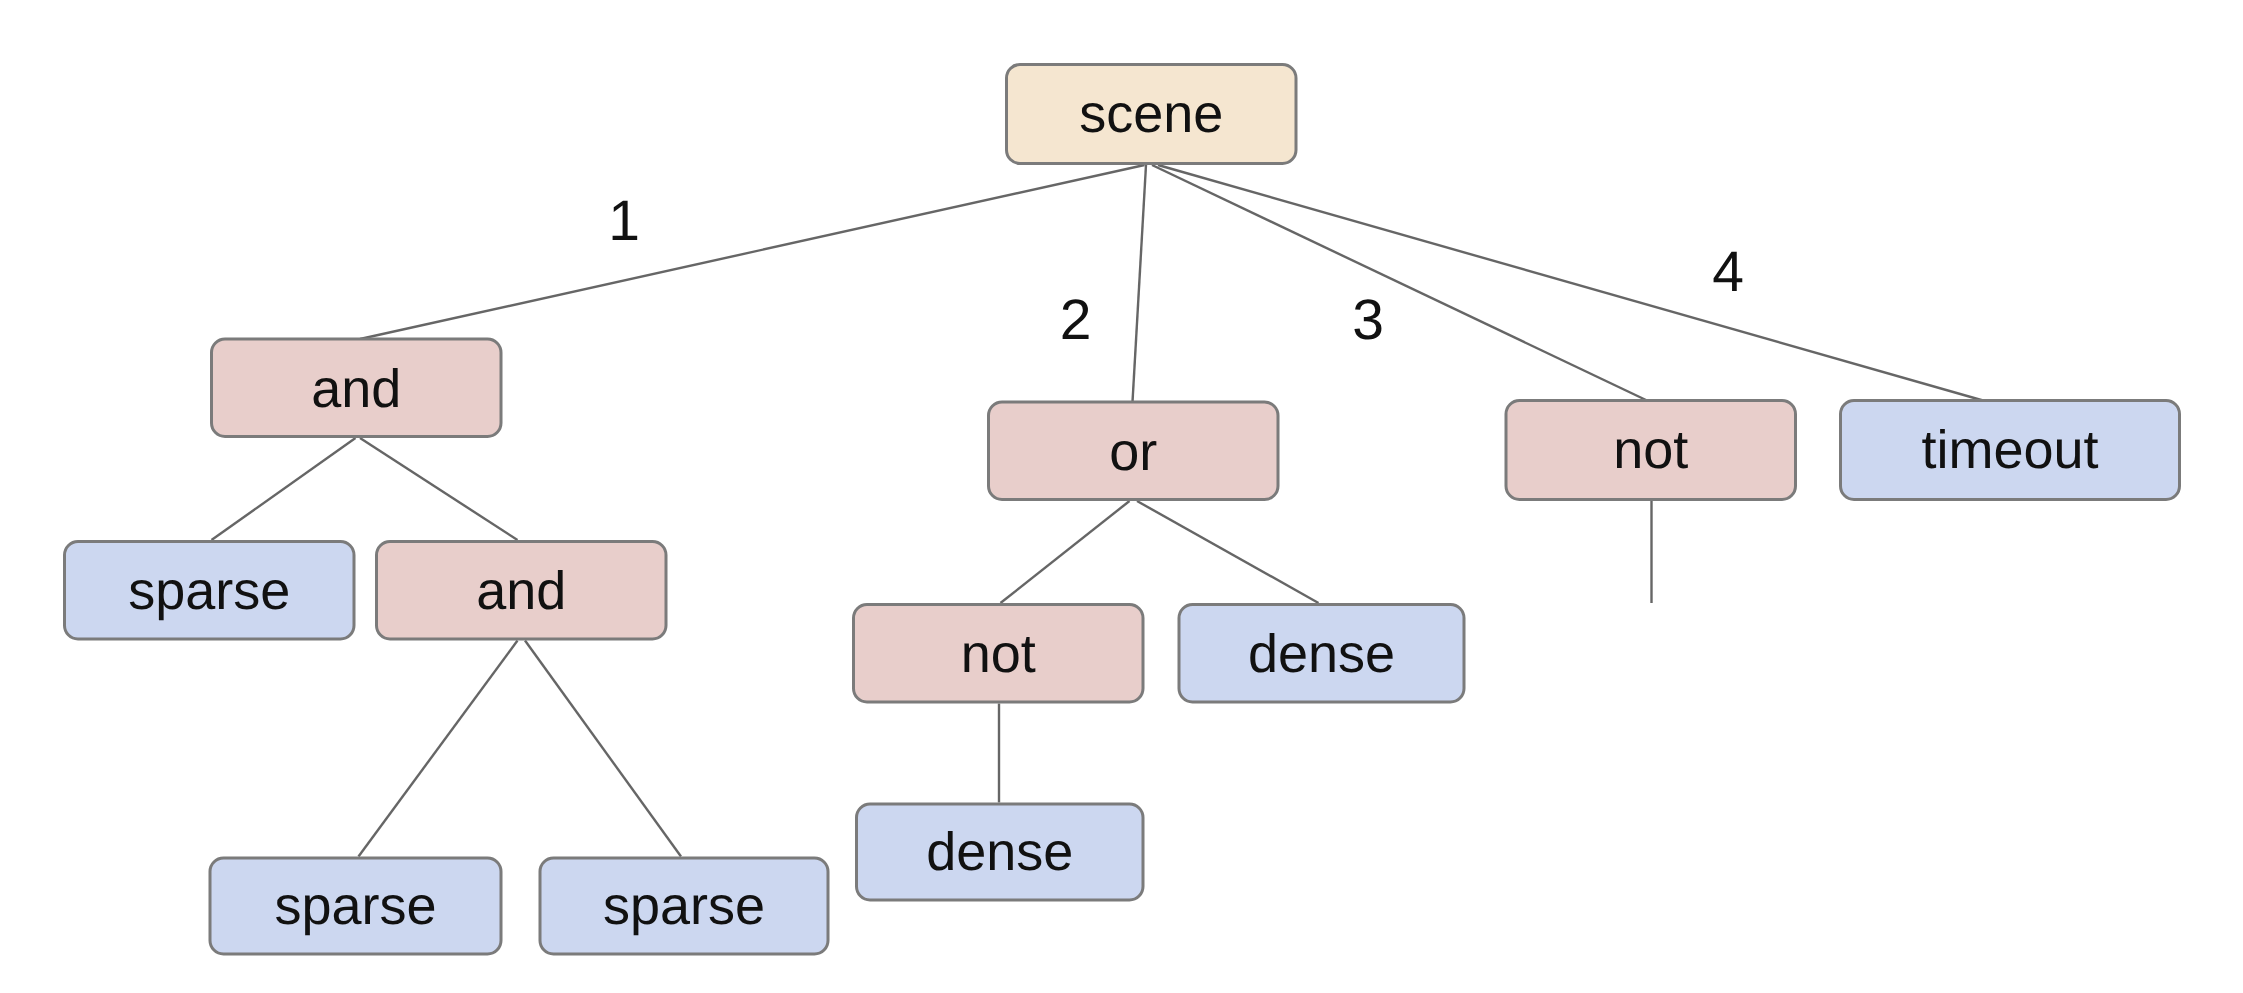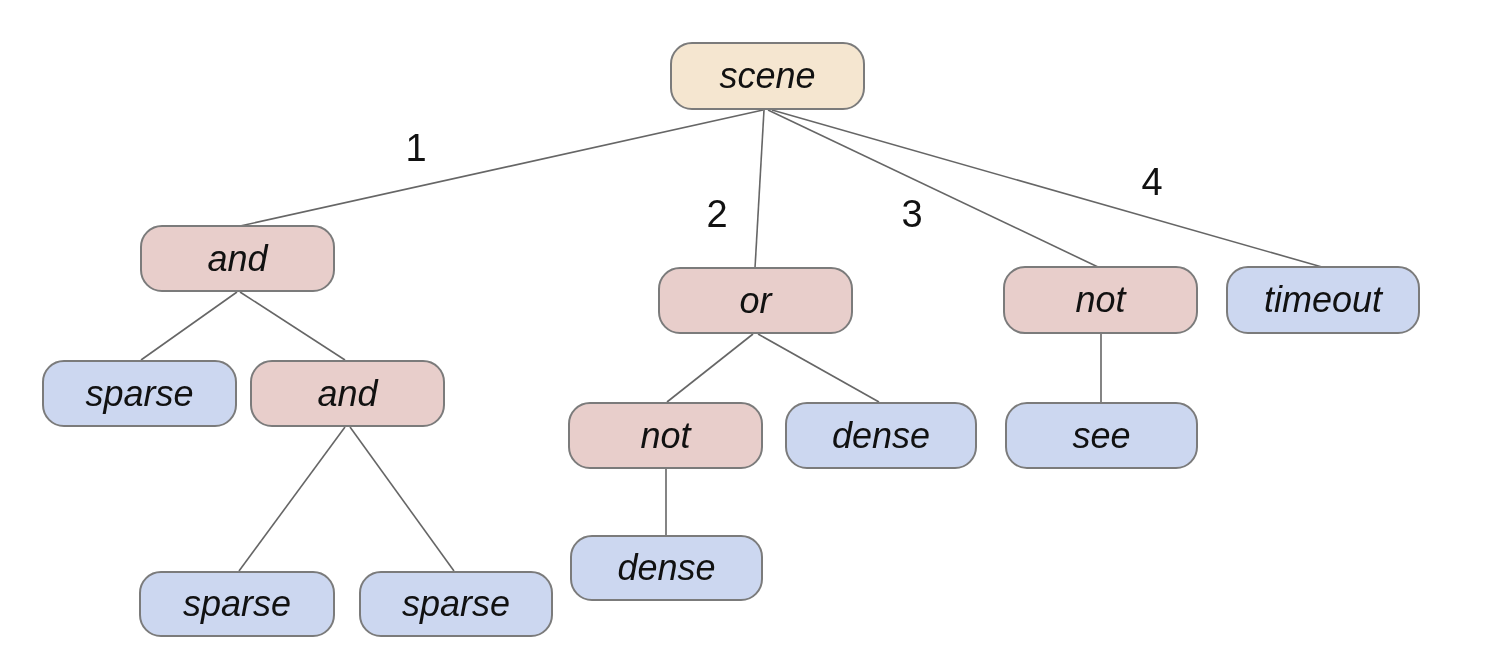--- a/index.html
+++ b/index.html
@@ -26,25 +26,24 @@
     stroke: #666666;
     stroke-width: 1.6;
   }
   .node {
     position: absolute;
     box-sizing: border-box;
     display: flex;
     align-items: center;
     justify-content: center;
     border: 2px solid #7b7b7b;
-    border-radius: 22px;
+    border-radius: 10px;
     font-size: 36px;
     color: #111111;
     white-space: nowrap;
-    font-style: italic;
   }
   .edge-label {
     position: absolute;
     transform: translate(-50%, -50%);
     font-size: 38px;
     color: #111111;
     line-height: 1;
   }
 </style>
 </head>
@@ -69,23 +68,22 @@
 
   <div class="edge-label" style="left:416px;  top:148px;">1</div>
   <div class="edge-label" style="left:717px;  top:214px;">2</div>
   <div class="edge-label" style="left:912px;  top:214px;">3</div>
   <div class="edge-label" style="left:1152px; top:182px;">4</div>
 
   <div class="node" style="left: 670px; top: 42px; width: 195px; height: 68px; background: rgb(245, 230, 208);">scene</div>
   <div class="node" style="left: 140px; top: 225px; width: 195px; height: 67px; background: rgb(232, 206, 203);">and</div>
   <div class="node" style="left: 658px; top: 267px; width: 195px; height: 67px; background: rgb(232, 206, 203); text-align: center;">or</div>
   <div class="node" style="left: 1003px; top: 266px; width: 195px; height: 68px; background: rgb(232, 206, 203);">not</div>
-  <div class="node" style="left: 1226px; top: 266px; width: 194px; height: 68px; background: rgb(204, 215, 240);">timeout</div>
+  <div class="node" style="left: 1226px; top: 266px; width: 228px; height: 68px; background: rgb(204, 215, 240);">timeout</div>
   <div class="node" style="left: 42px; top: 360px; width: 195px; height: 67px; background: rgb(204, 215, 240);">sparse</div>
   <div class="node" style="left: 250px; top: 360px; width: 195px; height: 67px; background: rgb(232, 206, 203);">and</div>
   <div class="node" style="left: 568px; top: 402px; width: 195px; height: 67px; background: rgb(232, 206, 203);">not</div>
   <div class="node" style="left: 785px; top: 402px; width: 192px; height: 67px; background: rgb(204, 215, 240);">dense</div>
-  <div class="node" style="left: 1005px; top: 402px; width: 193px; height: 67px; background: rgb(204, 215, 240);">see</div>
   <div class="node" style="left: 570px; top: 535px; width: 193px; height: 66px; background: rgb(204, 215, 240);">dense</div>
   <div class="node" style="left: 139px; top: 571px; width: 196px; height: 66px; background: rgb(204, 215, 240);">sparse</div>
   <div class="node" style="left: 359px; top: 571px; width: 194px; height: 66px; background: rgb(204, 215, 240);">sparse</div>
 
 </div>
 
 </body></html>

